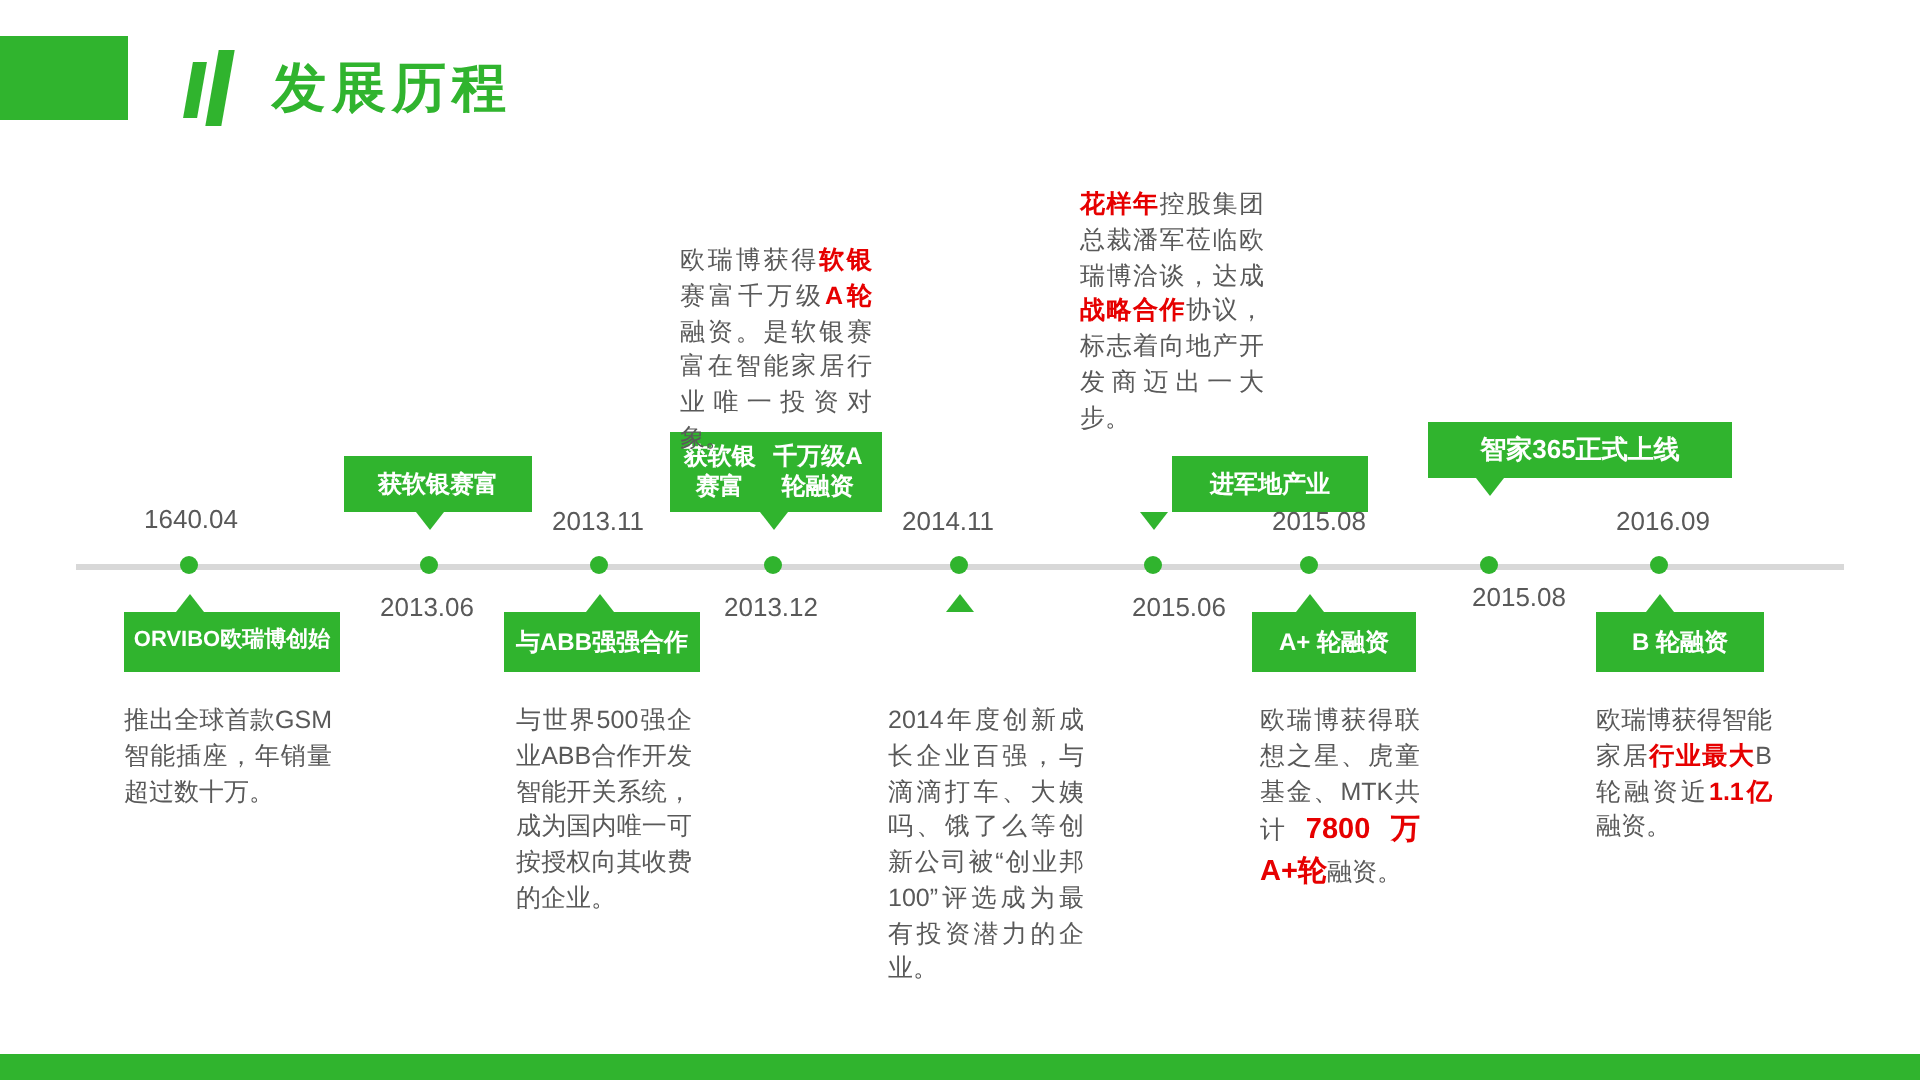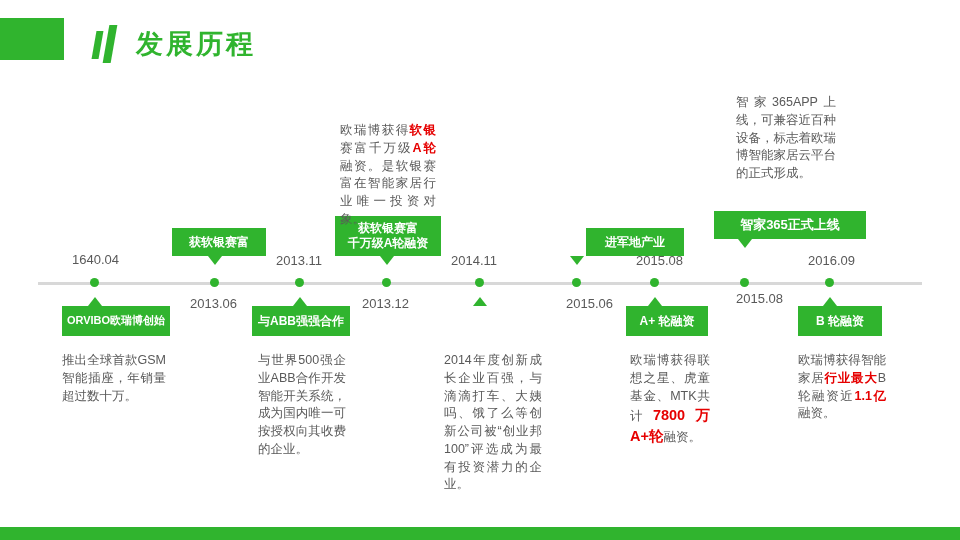--- a/index.html
+++ b/index.html
@@ -16,21 +16,21 @@
   .corner-block{position:absolute;left:0;top:18px;width:64px;height:42px;background:var(--green);}
   .accent-bar{position:absolute;background:var(--green);transform:skewX(-10deg);}
   .bar1{left:94px;top:31px;width:7px;height:28px;}
   .bar2{left:106px;top:25px;width:8px;height:38px;}
   .title{position:absolute;left:136px;top:26px;font-size:27px;font-weight:bold;color:var(--green);letter-spacing:3px;}
   .timeline-line{position:absolute;left:38px;top:282px;width:884px;height:3px;background:var(--line);}
   .dot{position:absolute;top:278px;width:9px;height:9px;border-radius:50%;background:var(--green);}
   .date{position:absolute;font-size:13px;color:var(--text);}
   .tag{
     position:absolute;background:var(--green);color:#fff;font-weight:bold;font-size:12px;
-    display:flex;flex-direction:column;align-items:center;justify-content:center;
+    display:flex;flex-direction:row;align-items:center;justify-content:center;
     text-align:center;line-height:1.25;padding:0 4px;box-sizing:border-box;
   }
   .tag span{display:block;}
   .tri-up{position:absolute;width:0;height:0;border-left:7px solid transparent;border-right:7px solid transparent;border-bottom:9px solid var(--green);}
   .tri-down{position:absolute;width:0;height:0;border-left:7px solid transparent;border-right:7px solid transparent;border-top:9px solid var(--green);}
   .desc{position:absolute;font-size:12.5px;line-height:1.42;color:var(--text);text-align:justify;}
   .hl{color:var(--red);font-weight:bold;}
   .hl-big{font-size:14.5px;}
   .bottom-bar{position:absolute;left:0;top:527px;width:960px;height:13px;background:var(--green);}
 </style>
@@ -90,40 +90,40 @@
   <div class="desc" style="left:444px;top:352px;width:98px">
     <span>2014年度创新成长企业百强，与滴滴打车、大姨吗、饿了么等创新公司被“创业邦100”评选成为最有投资潜力的企业。</span>
   </div>
 
   <div class="dot" style="left:572px"></div>
   <div class="date" style="left:566px;top:296px">2015.06</div>
   <div class="tri-down" style="left:570px;top:256px"></div>
   <div class="tag" style="left:586px;top:228px;width:98px;height:28px">
     <span>进军地产业</span>
   </div>
+  <div class="desc" style="left:540px;top:94px;width:92px">
+    <span class="hl">花样年</span><span>控股集团总裁潘军莅临欧瑞博洽谈，达成</span><span class="hl">战略合作</span><span>协议，标志着向地产开发商迈出一大步。</span>
+  </div>
 
   <div class="dot" style="left:650px"></div>
   <div class="date" style="left:636px;top:253px">2015.08</div>
   <div class="tri-up" style="left:648px;top:297px"></div>
   <div class="tag" style="left:626px;top:306px;width:82px;height:30px">
     <span>A+ 轮融资</span>
   </div>
   <div class="desc" style="left:630px;top:352px;width:80px">
     <span>欧瑞博获得联想之星、虎童基金、MTK共计</span><span class="hl hl-big">7800万A+轮</span><span>融资。</span>
   </div>
 
   <div class="dot" style="left:740px"></div>
   <div class="date" style="left:736px;top:291px">2015.08</div>
   <div class="tri-down" style="left:738px;top:239px"></div>
   <div class="tag" style="left:714px;top:211px;width:152px;height:28px;font-size:13px">
     <span>智家365正式上线</span>
   </div>
-  <div class="desc" style="left:736px;top:94px;width:100px">
-    <span>智家365APP上线，可兼容近百种设备，标志着欧瑞博智能家居云平台的正式形成。</span>
-  </div>
 
   <div class="dot" style="left:825px"></div>
   <div class="date" style="left:808px;top:253px">2016.09</div>
   <div class="tri-up" style="left:823px;top:297px"></div>
   <div class="tag" style="left:798px;top:306px;width:84px;height:30px">
     <span>B 轮融资</span>
   </div>
   <div class="desc" style="left:798px;top:352px;width:88px">
     <span>欧瑞博获得智能家居</span><span class="hl">行业最大</span><span>B轮融资近</span><span class="hl">1.1亿</span><span>融资。</span>
   </div>

